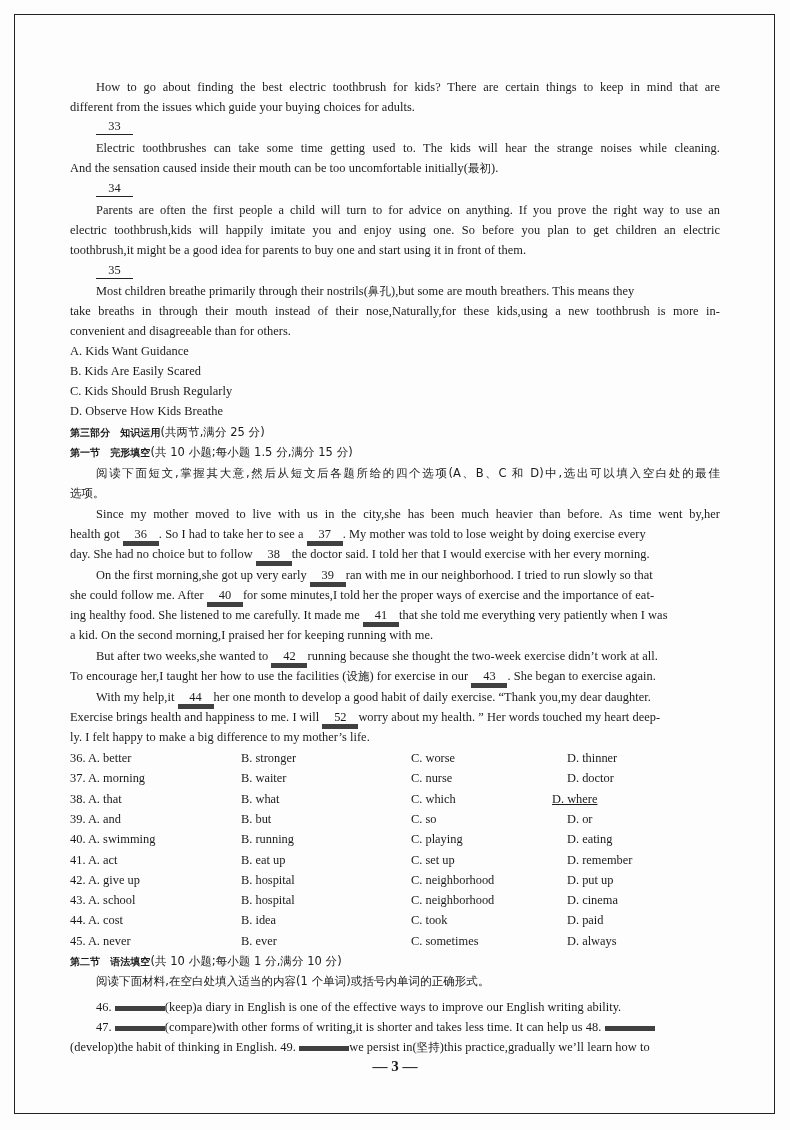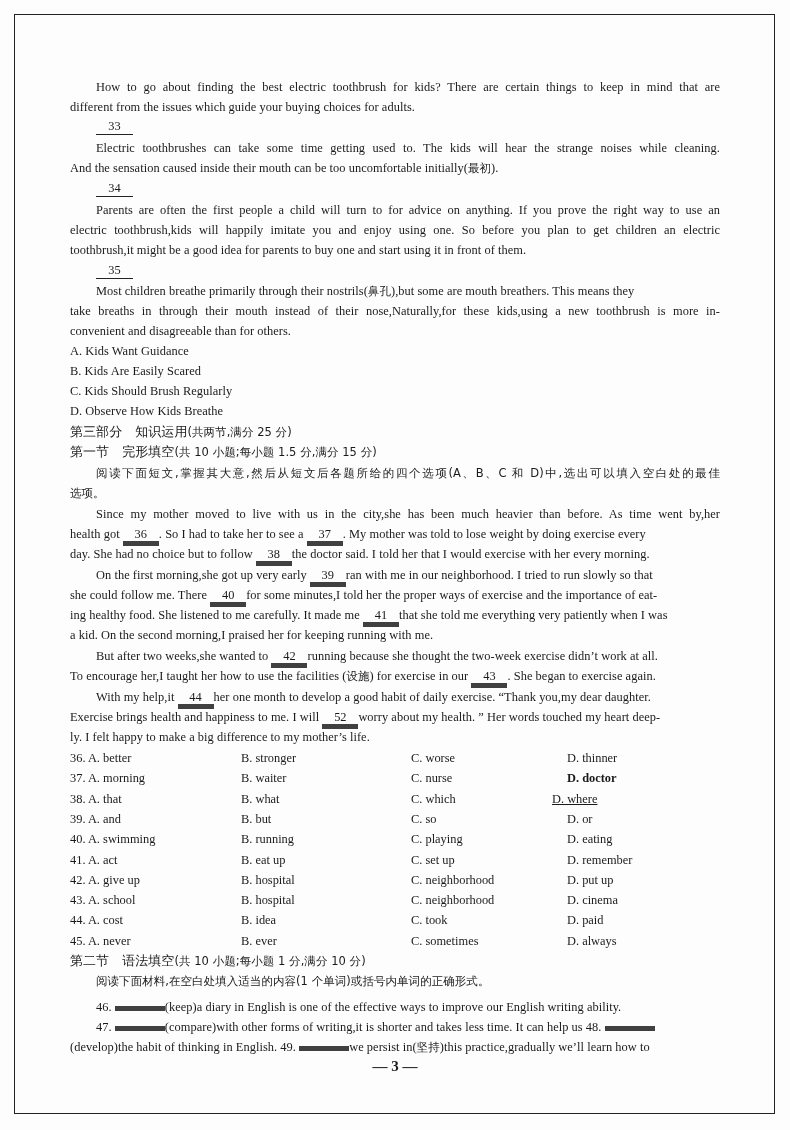--- a/index.html
+++ b/index.html
@@ -18,21 +18,21 @@
   .ind { left: 96px; }
   .j { width: 650px; text-align: justify; text-align-last: justify; }
   .ind.j { width: 624px; }
   .blank {
     display: inline-block; border-bottom: 5px solid #404040; text-align: center; line-height: 13px;
     min-width: 34px; padding: 0 1px;
   }
   .blank.empty { min-width: 48px; height: 13px; }
   .lbl-blank { position: absolute; left: 96px; width: 37px; text-align: center; border-bottom: 1px solid #222;
     font-size: 12.4px; line-height: 15px; }
-  .b { font-weight: normal; font-family: "DejaVu Sans", sans-serif; font-size: 13px; }
+  .b { font-weight: bold; font-family: "DejaVu Sans", sans-serif; font-size: 10px; }
   .cn { font-family: "DejaVu Sans", sans-serif; font-size: 11.5px; }
   .opt { position: absolute; font-size: 12.4px; line-height: 16px; white-space: nowrap; }
   .pageno { position: absolute; left: 0; width: 790px; top: 1058px; text-align: center; font-size: 15px; font-weight: bold; }
 </style>
 </head>
 <body>
 
 <div class="frame"></div>
 
 <div class="ln ind j" style="top:79px">How to go about finding the best electric toothbrush for kids?  There are certain things to keep in mind that are</div>
@@ -61,38 +61,38 @@
 
 <div class="ln" style="top:424px"><span class="b">第三部分　知识运用</span><span class="cn">(共两节,满分 25 分)</span></div>
 <div class="ln" style="top:444px"><span class="b">第一节　完形填空</span><span class="cn">(共 10 小题;每小题 1.5 分,满分 15 分)</span></div>
 <div class="ln ind j cn" style="top:465px">阅读下面短文,掌握其大意,然后从短文后各题所给的四个选项(A、B、C 和 D)中,选出可以填入空白处的最佳</div>
 <div class="ln cn" style="top:485px">选项。</div>
 
 <div class="ln ind j" style="top:506px">Since my mother moved to live with us in the city,she has been much heavier than before. As time went by,her</div>
 <div class="ln" style="top:526px"><span>health got </span><span class="blank">36</span><span>. So I had to take her to see a </span><span class="blank">37</span><span>. My mother was told to lose weight by doing exercise every</span></div>
 <div class="ln" style="top:546px"><span>day. She had no choice but to follow </span><span class="blank">38</span><span>the doctor said. I told her that I would exercise with her every morning.</span></div>
 <div class="ln ind" style="top:567px"><span>On the first morning,she got up very early </span><span class="blank">39</span><span>ran with me in our neighborhood. I tried to run slowly so that</span></div>
-<div class="ln" style="top:587px"><span>she could follow me. There </span><span class="blank">40</span><span>for some minutes,I told her the proper ways of exercise and the importance of eat-</span></div>
+<div class="ln" style="top:587px"><span>she could follow me. After </span><span class="blank">40</span><span>for some minutes,I told her the proper ways of exercise and the importance of eat-</span></div>
 <div class="ln" style="top:607px"><span>ing healthy food. She listened to me carefully. It made me </span><span class="blank">41</span><span>that she told me everything very patiently when I was</span></div>
 <div class="ln" style="top:627px">a kid. On the second morning,I praised her for keeping running with me.</div>
 <div class="ln ind" style="top:648px"><span>But after two weeks,she wanted to </span><span class="blank">42</span><span>running because she thought the two-week exercise didn’t work at all.</span></div>
 <div class="ln" style="top:668px"><span>To encourage her,I taught her how to use the facilities (</span><span class="cn">设施</span><span>) for exercise in our </span><span class="blank">43</span><span>. She began to exercise again.</span></div>
 <div class="ln ind" style="top:689px"><span>With my help,it </span><span class="blank">44</span><span>her one month to develop a good habit of daily exercise. “Thank you,my dear daughter.</span></div>
 <div class="ln" style="top:709px"><span>Exercise brings health and happiness to me. I will </span><span class="blank">52</span><span>worry about my health. ” Her words touched my heart deep-</span></div>
 <div class="ln" style="top:729px">ly. I felt happy to make a big difference to my mother’s life.</div>
 
 <div id="questions">
     <div class="opt" style="left: 70px; top: 750px;"><span>36.</span> <span>A. better</span></div>
     <div class="opt" style="left: 241px; top: 750px;">B. stronger</div>
     <div class="opt" style="left: 411px; top: 750px;">C. worse</div>
     <div class="opt" style="left: 567px; top: 750px;">D. thinner</div>
     <div class="opt" style="left: 70px; top: 770.3px;"><span>37.</span> <span>A. morning</span></div>
     <div class="opt" style="left: 241px; top: 770.3px;">B. waiter</div>
     <div class="opt" style="left: 411px; top: 770.3px;">C. nurse</div>
-    <div class="opt" style="left: 567px; top: 770.3px; font-weight: bold;">D. doctor</div>
+    <div class="opt" style="left: 567px; top: 770.3px;">D. doctor</div>
     <div class="opt" style="left: 70px; top: 790.6px;"><span>38.</span> <span>A. that</span></div>
     <div class="opt" style="left: 241px; top: 790.6px;">B. what</div>
     <div class="opt" style="left: 411px; top: 790.6px;">C. which</div>
     <div class="opt" style="left: 552px; top: 790.6px; text-decoration: underline;">D. where</div>
     <div class="opt" style="left: 70px; top: 810.9px;"><span>39.</span> <span>A. and</span></div>
     <div class="opt" style="left: 241px; top: 810.9px;">B. but</div>
     <div class="opt" style="left: 411px; top: 810.9px;">C. so</div>
     <div class="opt" style="left: 567px; top: 810.9px;">D. or</div>
     <div class="opt" style="left: 70px; top: 831.2px;"><span>40.</span> <span>A. swimming</span></div>
     <div class="opt" style="left: 241px; top: 831.2px;">B. running</div>

